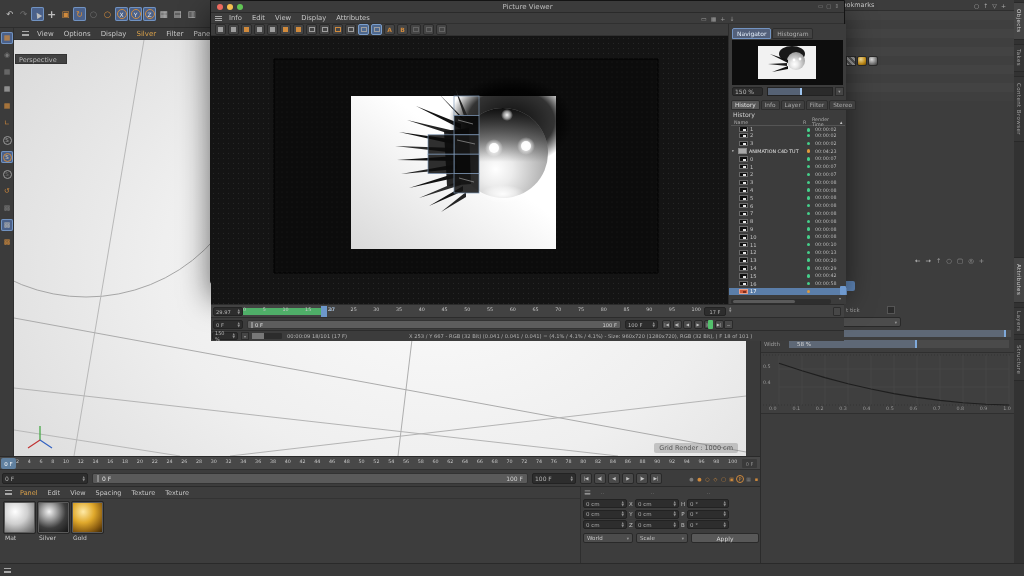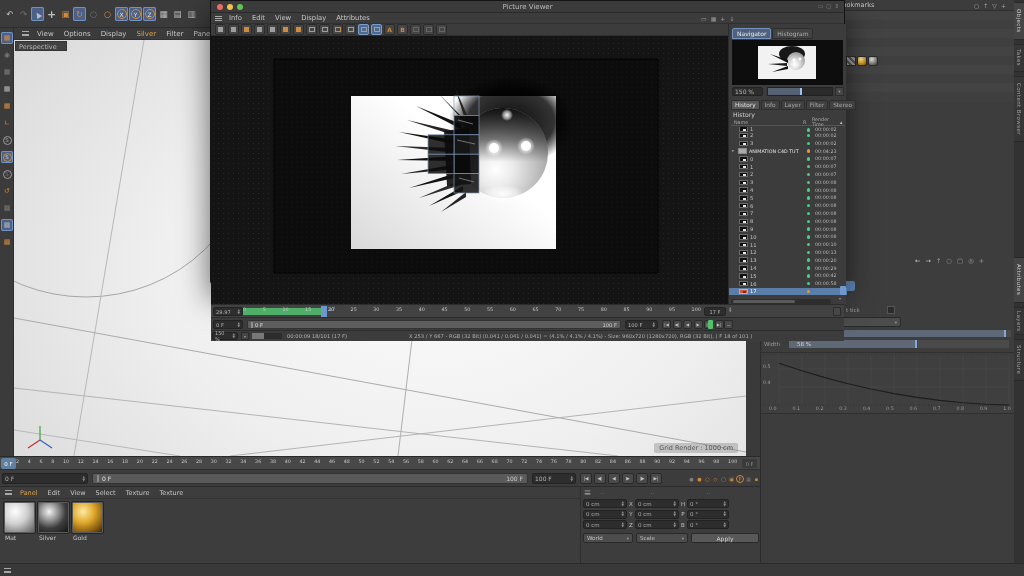--- a/index.html
+++ b/index.html
@@ -206,21 +206,21 @@
       <line x1="0" y1="278" x2="732" y2="412" stroke="#ababab"></line>
       <line x1="0" y1="348" x2="604" y2="416" stroke="#b4b4b4"></line>
       <line x1="216" y1="416" x2="732" y2="356" stroke="#b4b4b4"></line>
       <line x1="0" y1="390" x2="166" y2="416" stroke="#b8b8b8"></line>
       <g>
         <line x1="26" y1="400" x2="26" y2="386" stroke="#3aa33a" stroke-width="1.2"></line>
         <line x1="26" y1="400" x2="14" y2="408" stroke="#c03030" stroke-width="1.2"></line>
         <line x1="26" y1="400" x2="38" y2="408" stroke="#3060c0" stroke-width="1.2"></line>
       </g>
     </svg>
-    <div class="abs" style="left:1px;top:1px;width:52px;height:10px;background:#424242;border:1px solid #343434;color:#b9b9b9;font-size:6.5px;padding:1px 0 0 3px">Perspective</div>
+    <div class="abs" style="left:1px;top:14px;width:52px;height:10px;background:#424242;border:1px solid #343434;color:#b9b9b9;font-size:6.5px;padding:1px 0 0 3px">Perspective</div>
     <div class="abs" style="right:8px;bottom:3px;height:10px;background:rgba(120,120,120,.35);border-radius:2px;color:#555;font-size:6.5px;padding:1px 5px">Grid Render : 1000 cm</div>
   </div>
 
   <div class="abs" style="left:0;top:456px;width:760px;height:14px;background:#484848;border-top:1px solid #2a2a2a;border-bottom:1px solid #2f2f2f">
     <div class="f" style="position:absolute;left:16px;top:2px;width:722px;justify-content:space-between">
 
     <span class="tickLbl">2</span>
         <span class="tickLbl">4</span>
         <span class="tickLbl">6</span>
         <span class="tickLbl">8</span>
@@ -313,21 +313,21 @@
   </div>
 
   <div class="abs" style="left:0;top:487px;width:580px;height:76px;background:#3d3d3d">
     <div class="f" style="height:12px;border-bottom:1px solid #333;padding-left:5px">
       <span class="burger"></span>
       <div class="f" style="margin-left:3px">
 
       <span class="menuitem accent" style="font-size:6.5px">Panel</span>
           <span class="menuitem" style="font-size:6.5px">Edit</span>
           <span class="menuitem" style="font-size:6.5px">View</span>
-          <span class="menuitem" style="font-size:6.5px">Select</span>
+          <span class="menuitem" style="font-size:6.5px">Spacing</span>
           <span class="menuitem" style="font-size:6.5px">Texture</span>
           <span class="menuitem" style="font-size:6.5px">Texture</span>
         </div>
     </div>
     <div class="f" style="padding:3px 0 0 4px;gap:3px;align-items:flex-start">
 
         <div class="mat">
           <div class="matball mat-white"></div>
           <div class="matlabel">Mat</div>
         </div>

